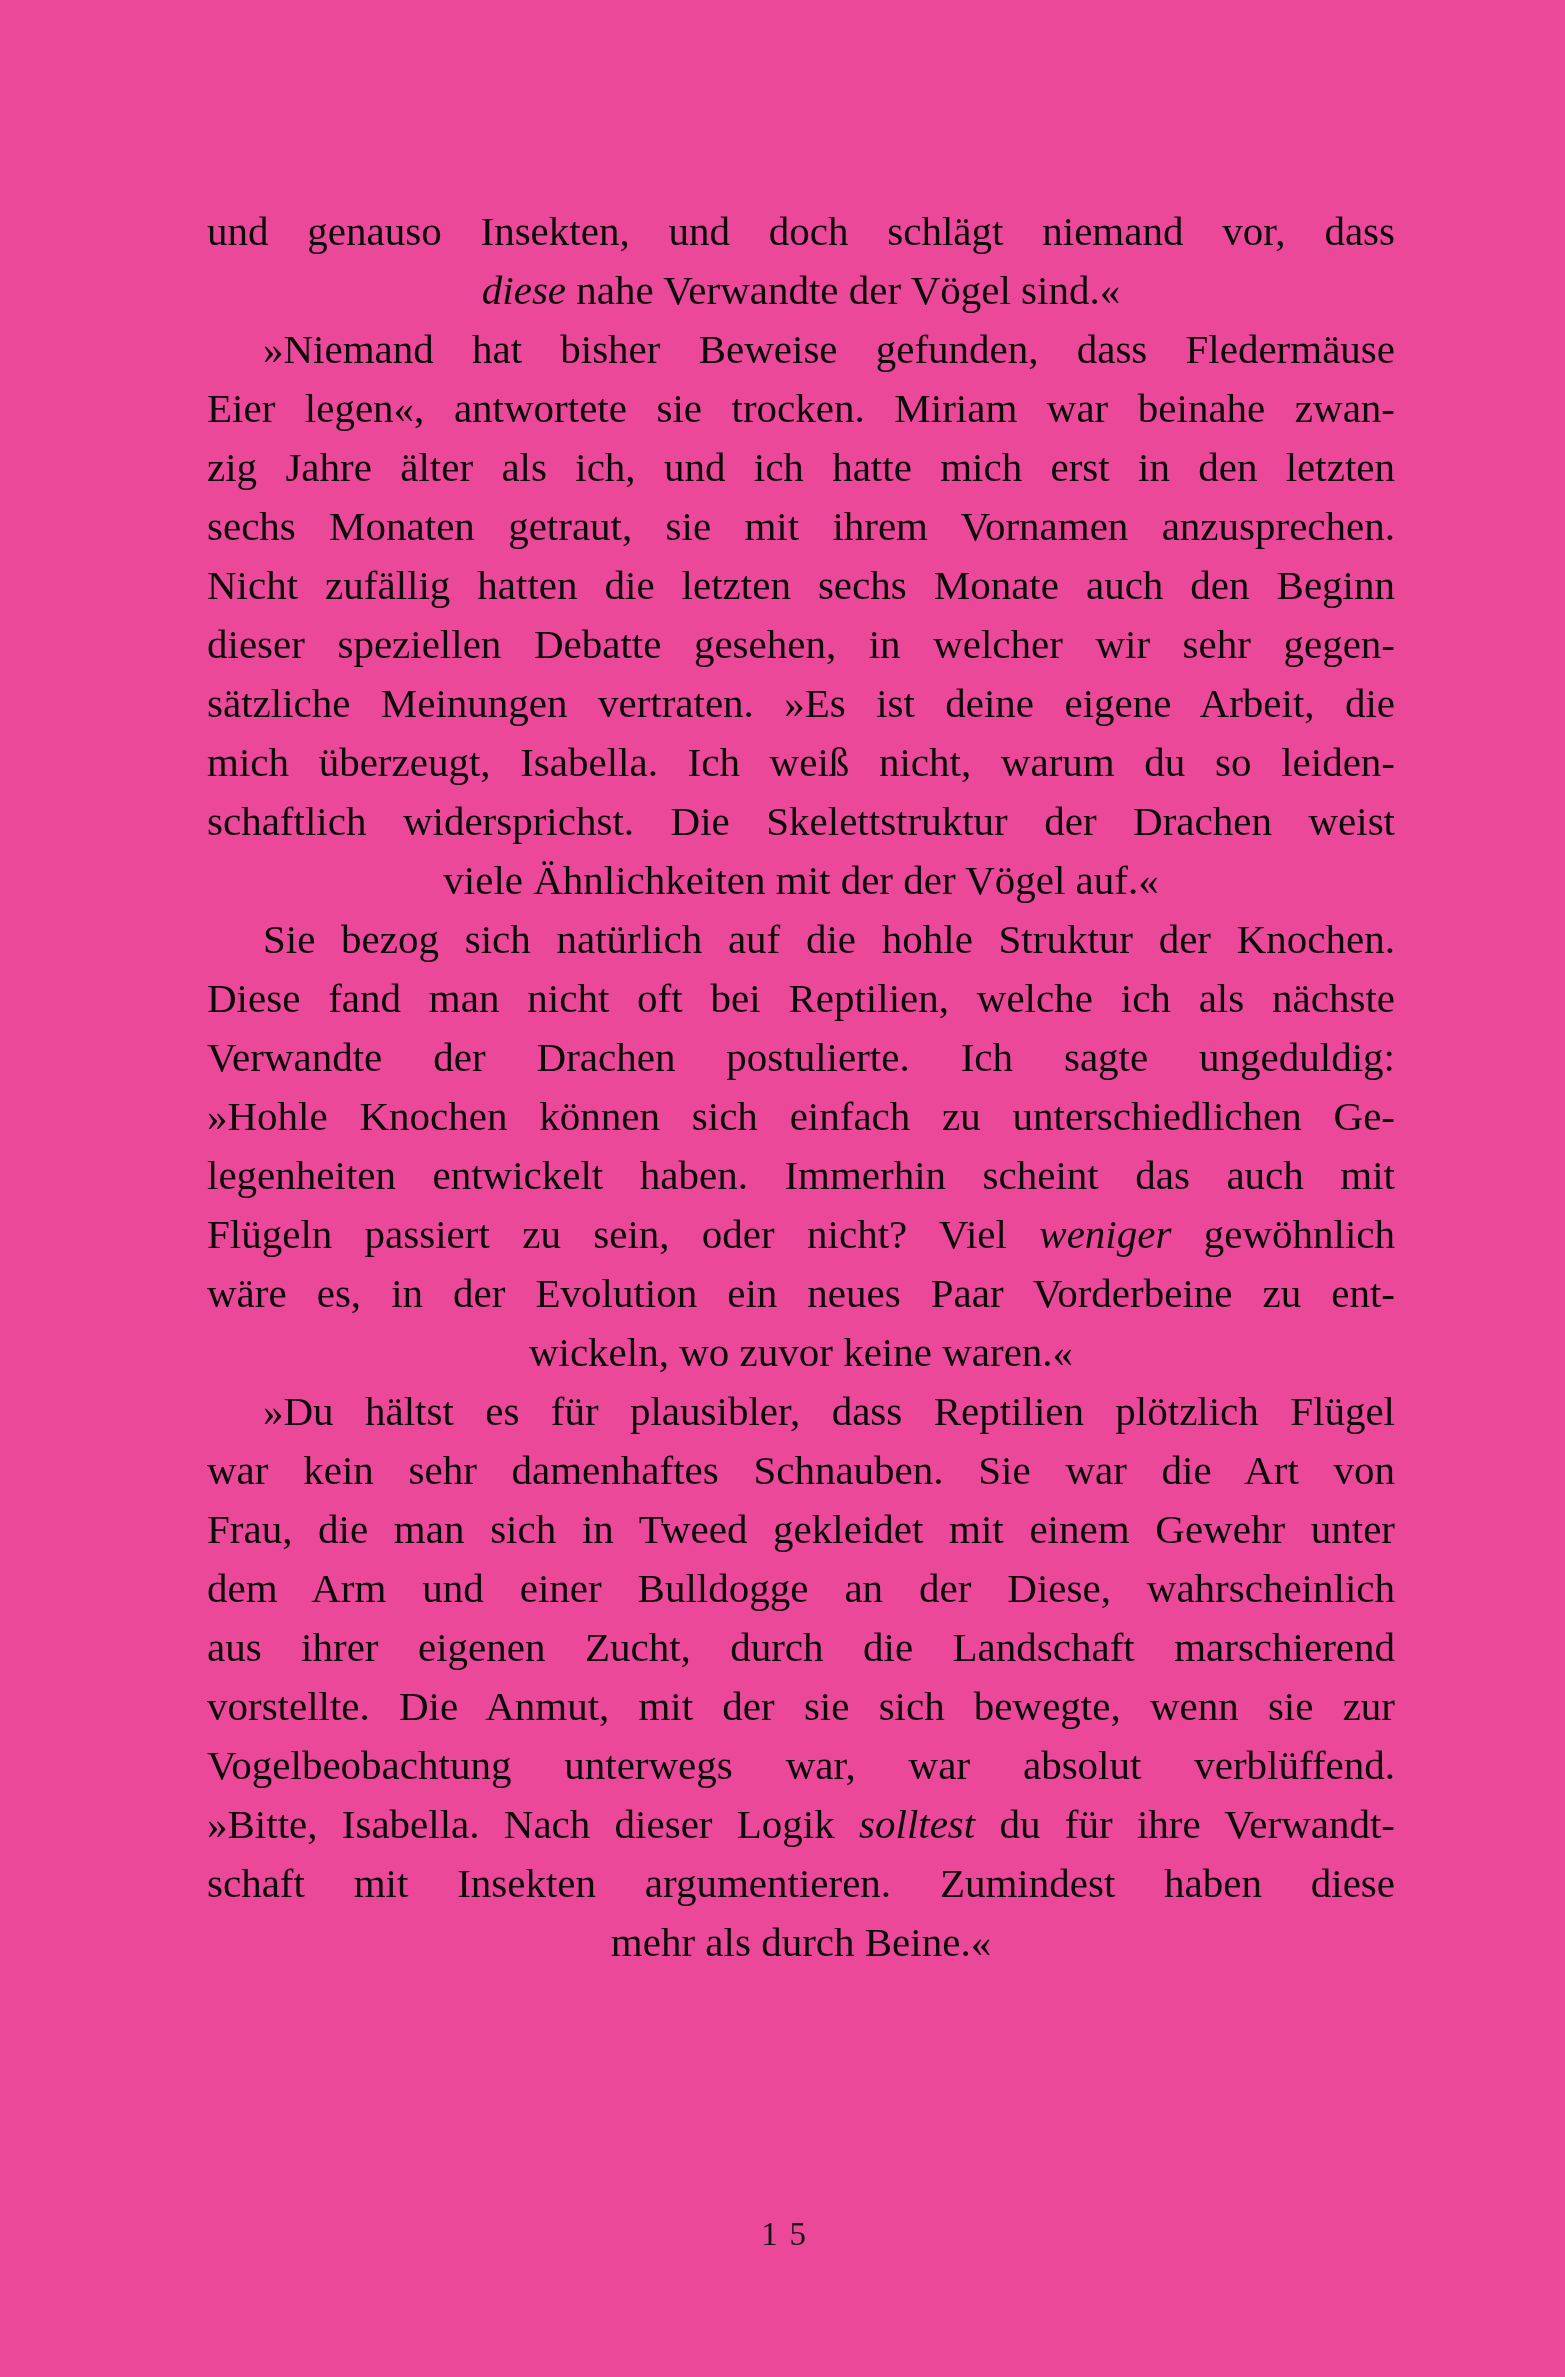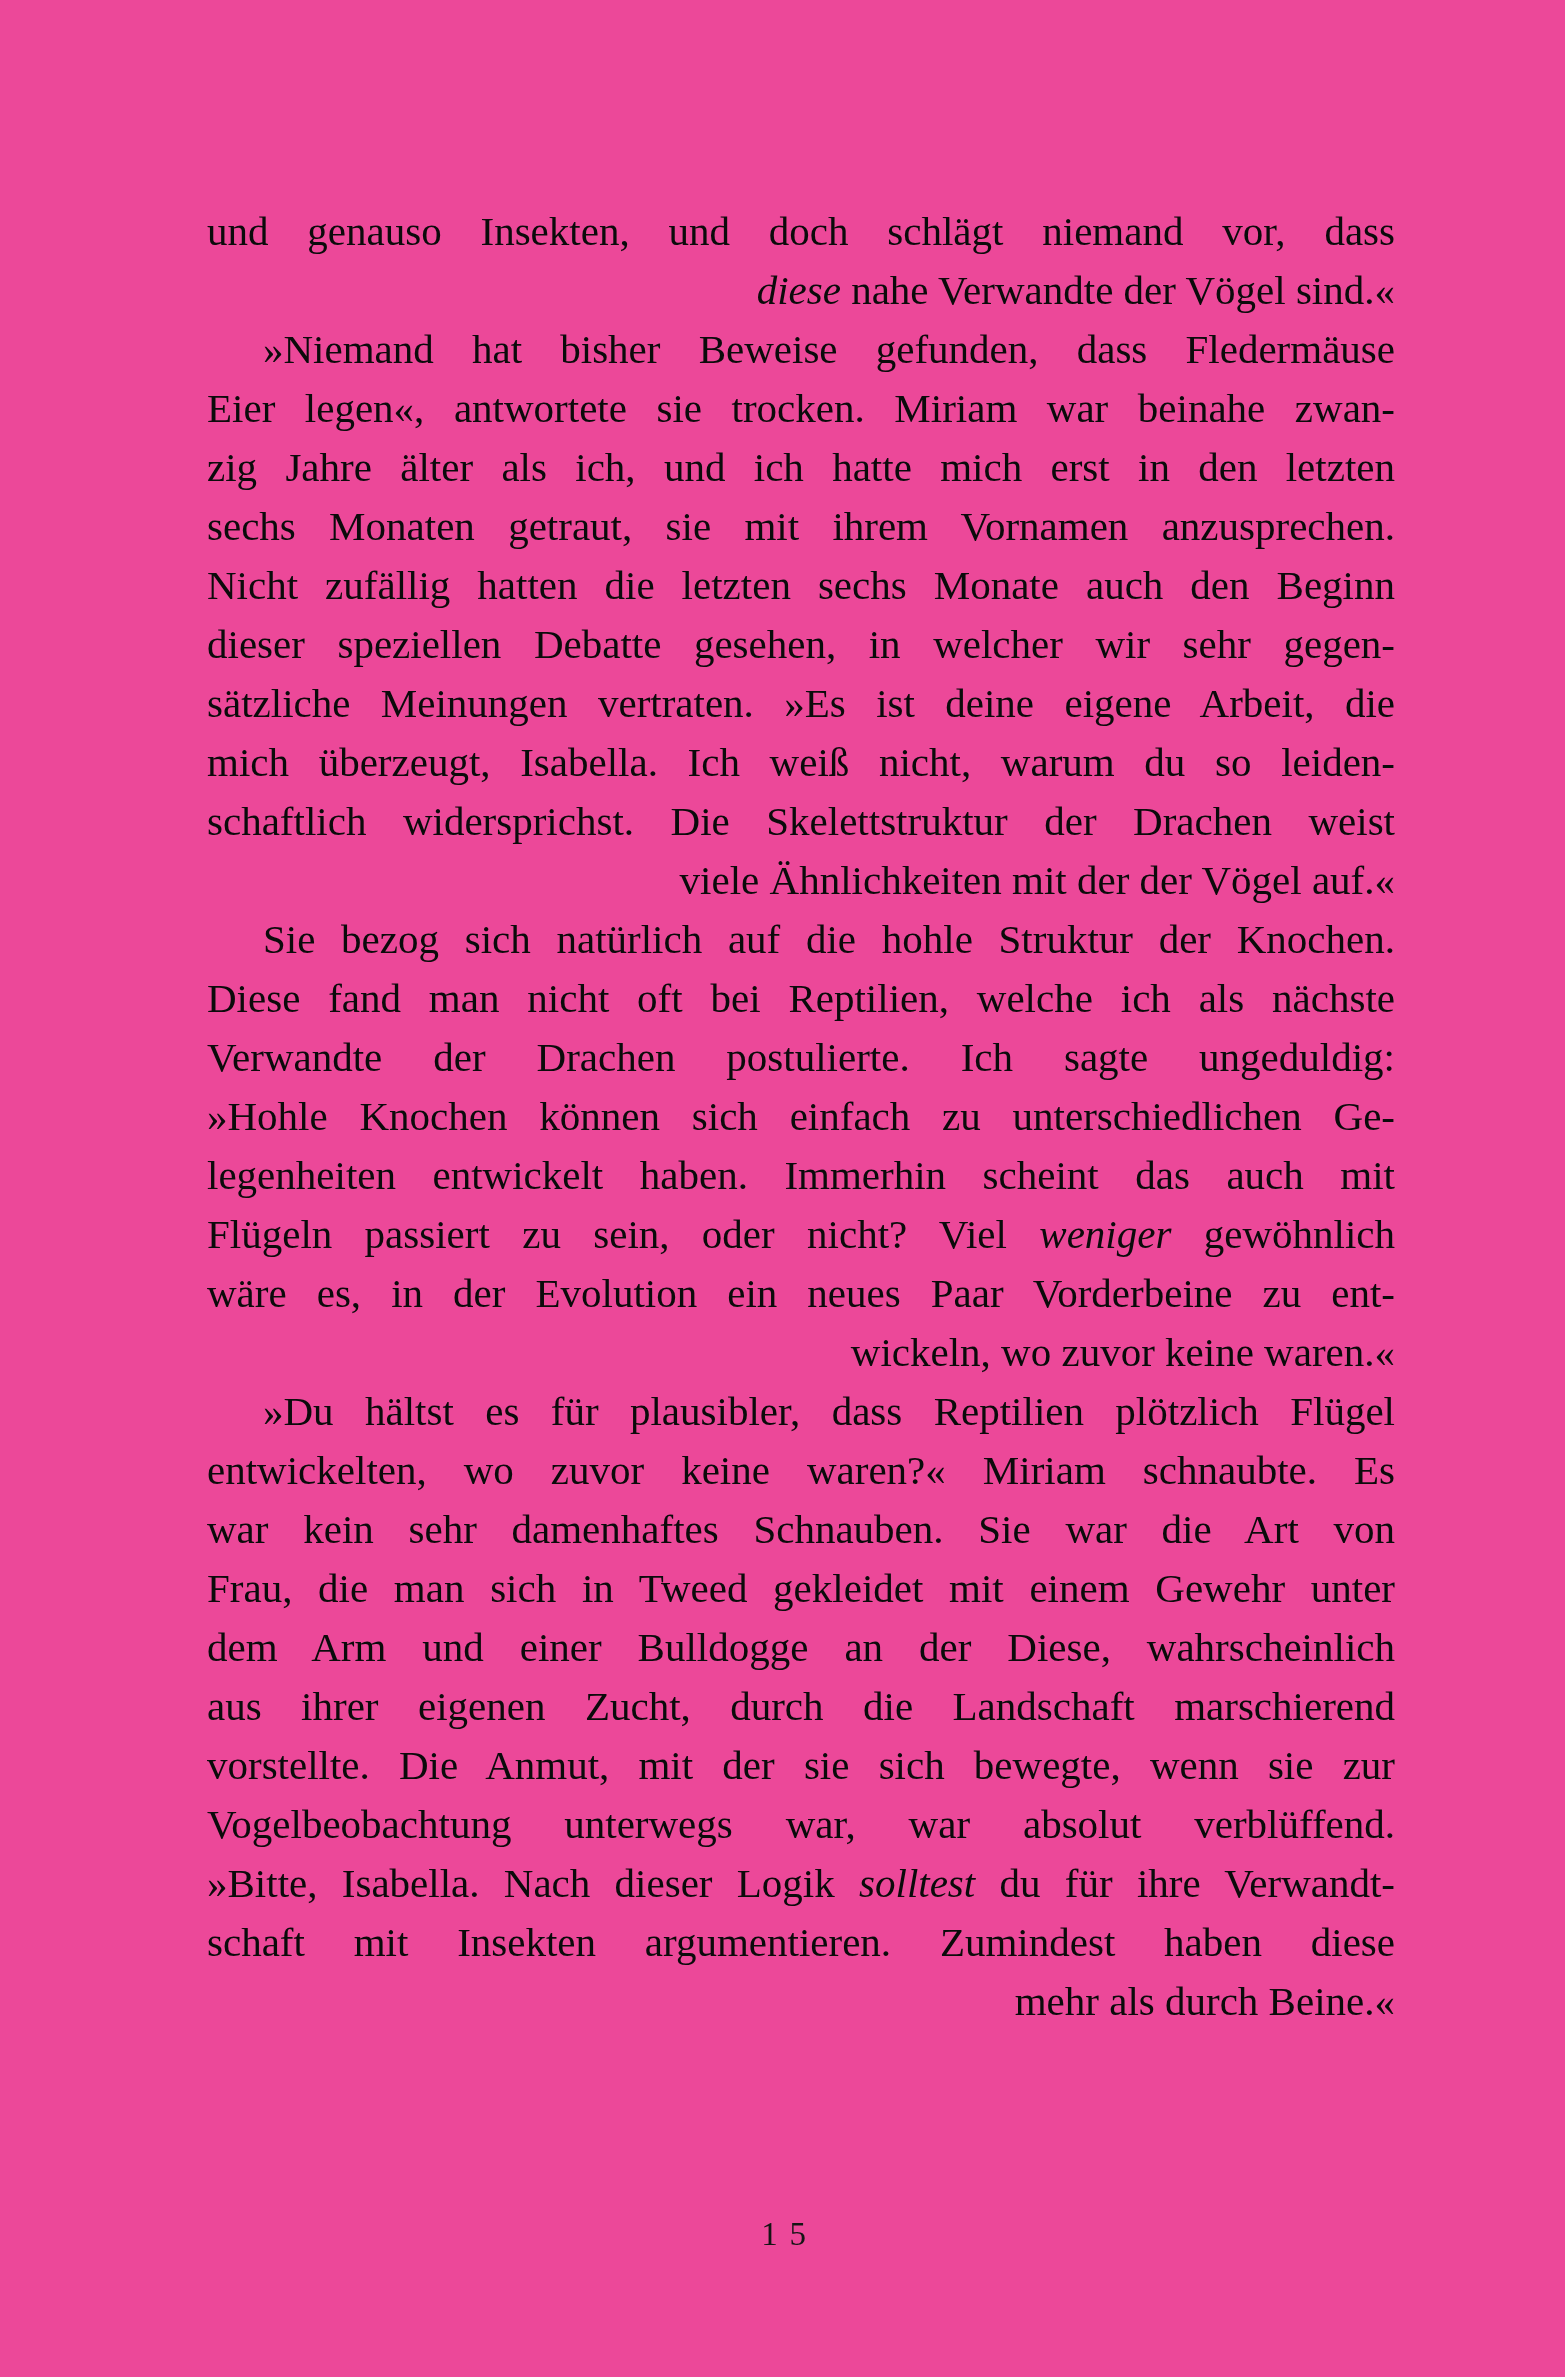--- a/index.html
+++ b/index.html
@@ -18,21 +18,21 @@
   }
   .text-block {
     position: absolute;
     left: 207px;
     top: 202px;
     width: 1188px;
     font-size: 41px;
     line-height: 59px;
   }
   .line {
-    text-align: right;
+    text-align: center;
     white-space: normal;
   }
   .line.justify {
     text-align: justify;
     text-align-last: justify;
   }
   .line.indent {
     text-indent: 56px;
   }
   .italic {
@@ -73,21 +73,20 @@
       <div class="line"><span>viele Ähnlichkeiten mit der der Vögel auf.«</span></div>
       <div class="line justify indent"><span>Sie bezog sich natürlich auf die hohle Struktur der Knochen.</span></div>
       <div class="line justify"><span>Diese fand man nicht oft bei Reptilien, welche ich als nächste</span></div>
       <div class="line justify"><span>Verwandte der Drachen postulierte. Ich sagte ungeduldig:</span></div>
       <div class="line justify"><span>»Hohle Knochen können sich einfach zu unterschiedlichen Ge-</span></div>
       <div class="line justify"><span>legenheiten entwickelt haben. Immerhin scheint das auch mit</span></div>
       <div class="line justify"><span>Flügeln passiert zu sein, oder nicht? Viel </span><span class="italic">weniger</span><span> gewöhnlich</span></div>
       <div class="line justify"><span>wäre es, in der Evolution ein neues Paar Vorderbeine zu ent-</span></div>
       <div class="line"><span>wickeln, wo zuvor keine waren.«</span></div>
       <div class="line justify indent"><span>»Du hältst es für plausibler, dass Reptilien plötzlich Flügel</span></div>
-      <div class="line justify"><span>entwickelten, wo zuvor keine waren?« Miriam schnaubte. Es</span></div>
       <div class="line justify"><span>war kein sehr damenhaftes Schnauben. Sie war die Art von</span></div>
       <div class="line justify"><span>Frau, die man sich in Tweed gekleidet mit einem Gewehr unter</span></div>
       <div class="line justify"><span>dem Arm und einer Bulldogge an der Diese, wahrscheinlich</span></div>
       <div class="line justify"><span>aus ihrer eigenen Zucht, durch die Landschaft marschierend</span></div>
       <div class="line justify"><span>vorstellte. Die Anmut, mit der sie sich bewegte, wenn sie zur</span></div>
       <div class="line justify"><span>Vogelbeobachtung unterwegs war, war absolut verblüffend.</span></div>
       <div class="line justify"><span>»Bitte, Isabella. Nach dieser Logik </span><span class="italic">solltest</span><span> du für ihre Verwandt-</span></div>
       <div class="line justify"><span>schaft mit Insekten argumentieren. Zumindest haben diese</span></div>
       <div class="line"><span>mehr als durch Beine.«</span></div>
     </div>

